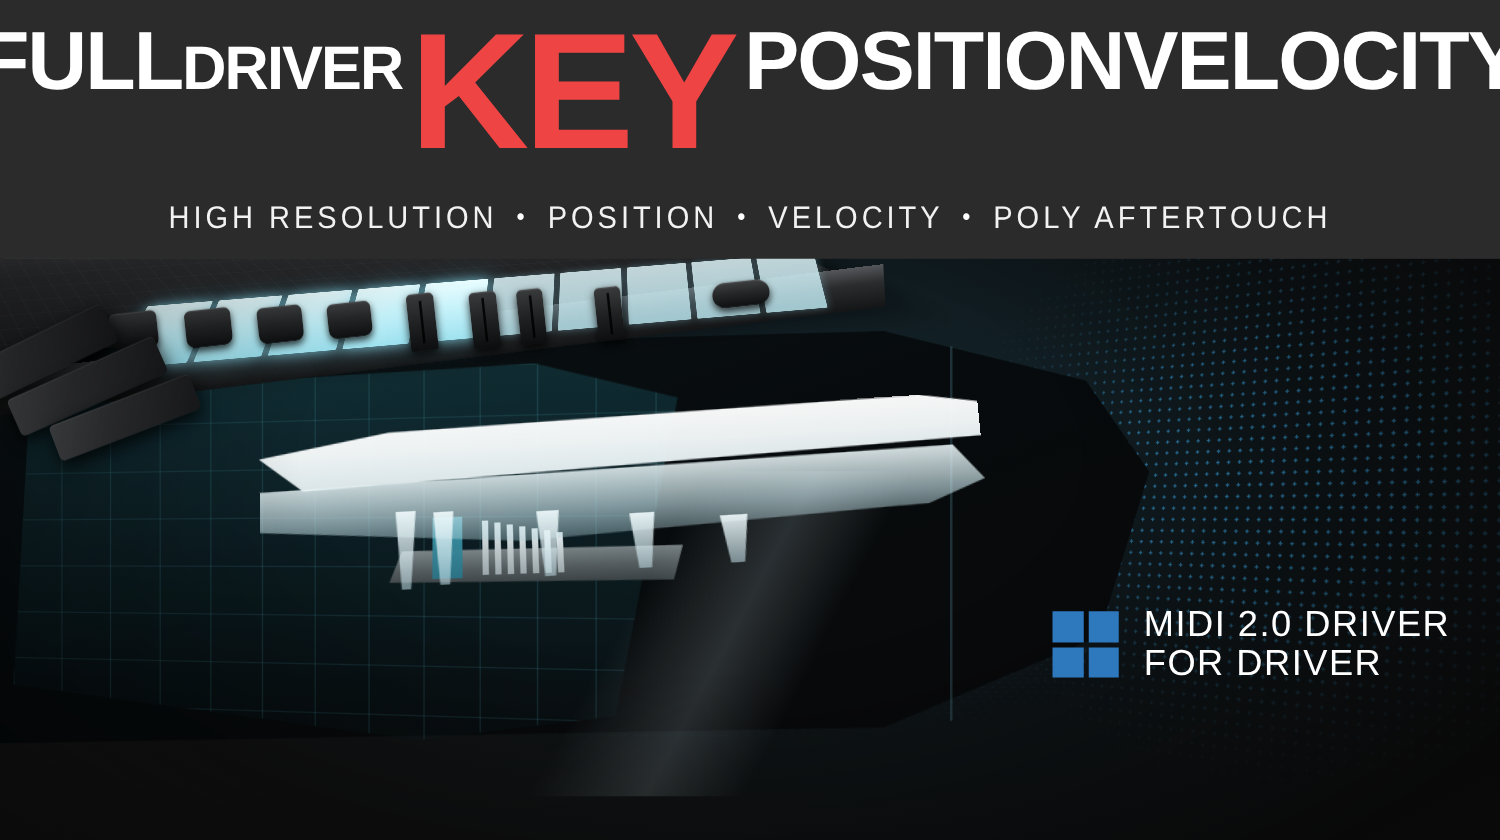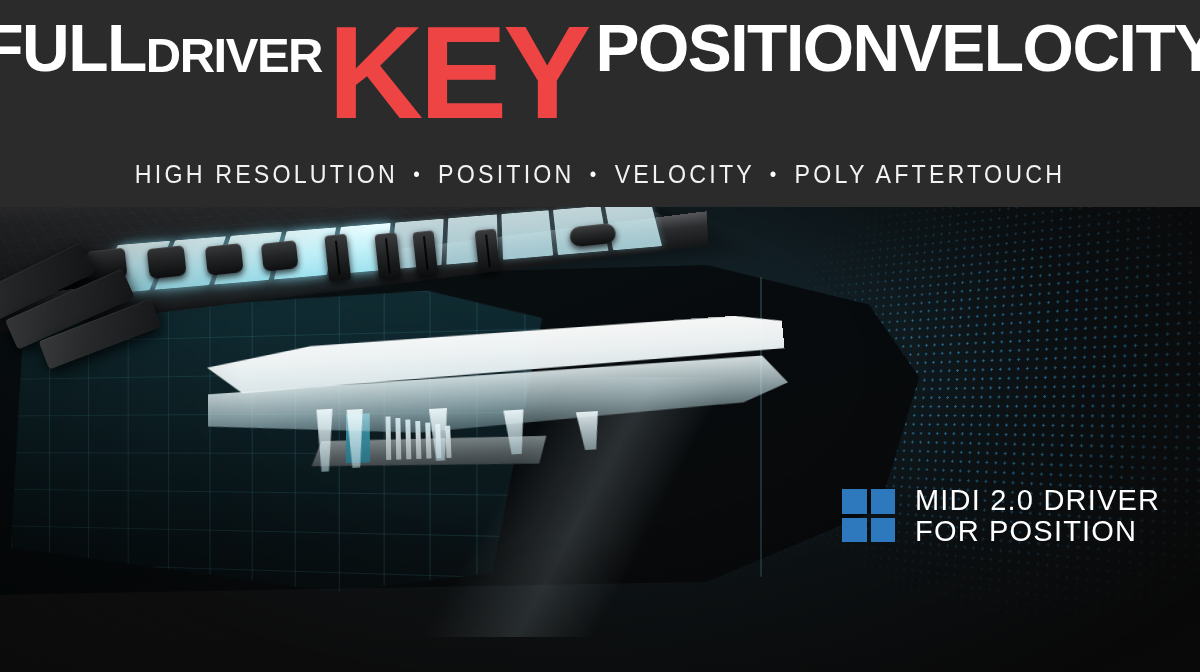--- a/index.html
+++ b/index.html
@@ -482,19 +482,19 @@
 
     <div class="midi-badge">
       <span class="win-logo">
         <i></i>
         <i></i>
         <i></i>
         <i></i>
       </span>
       <span class="midi-text">
         <span>MIDI 2.0 DRIVER</span><br>
-        <span>FOR POSITION</span>
+        <span>FOR DRIVER</span>
       </span>
     </div>
 
   </div>
 
 </div>
 
 </body></html>

